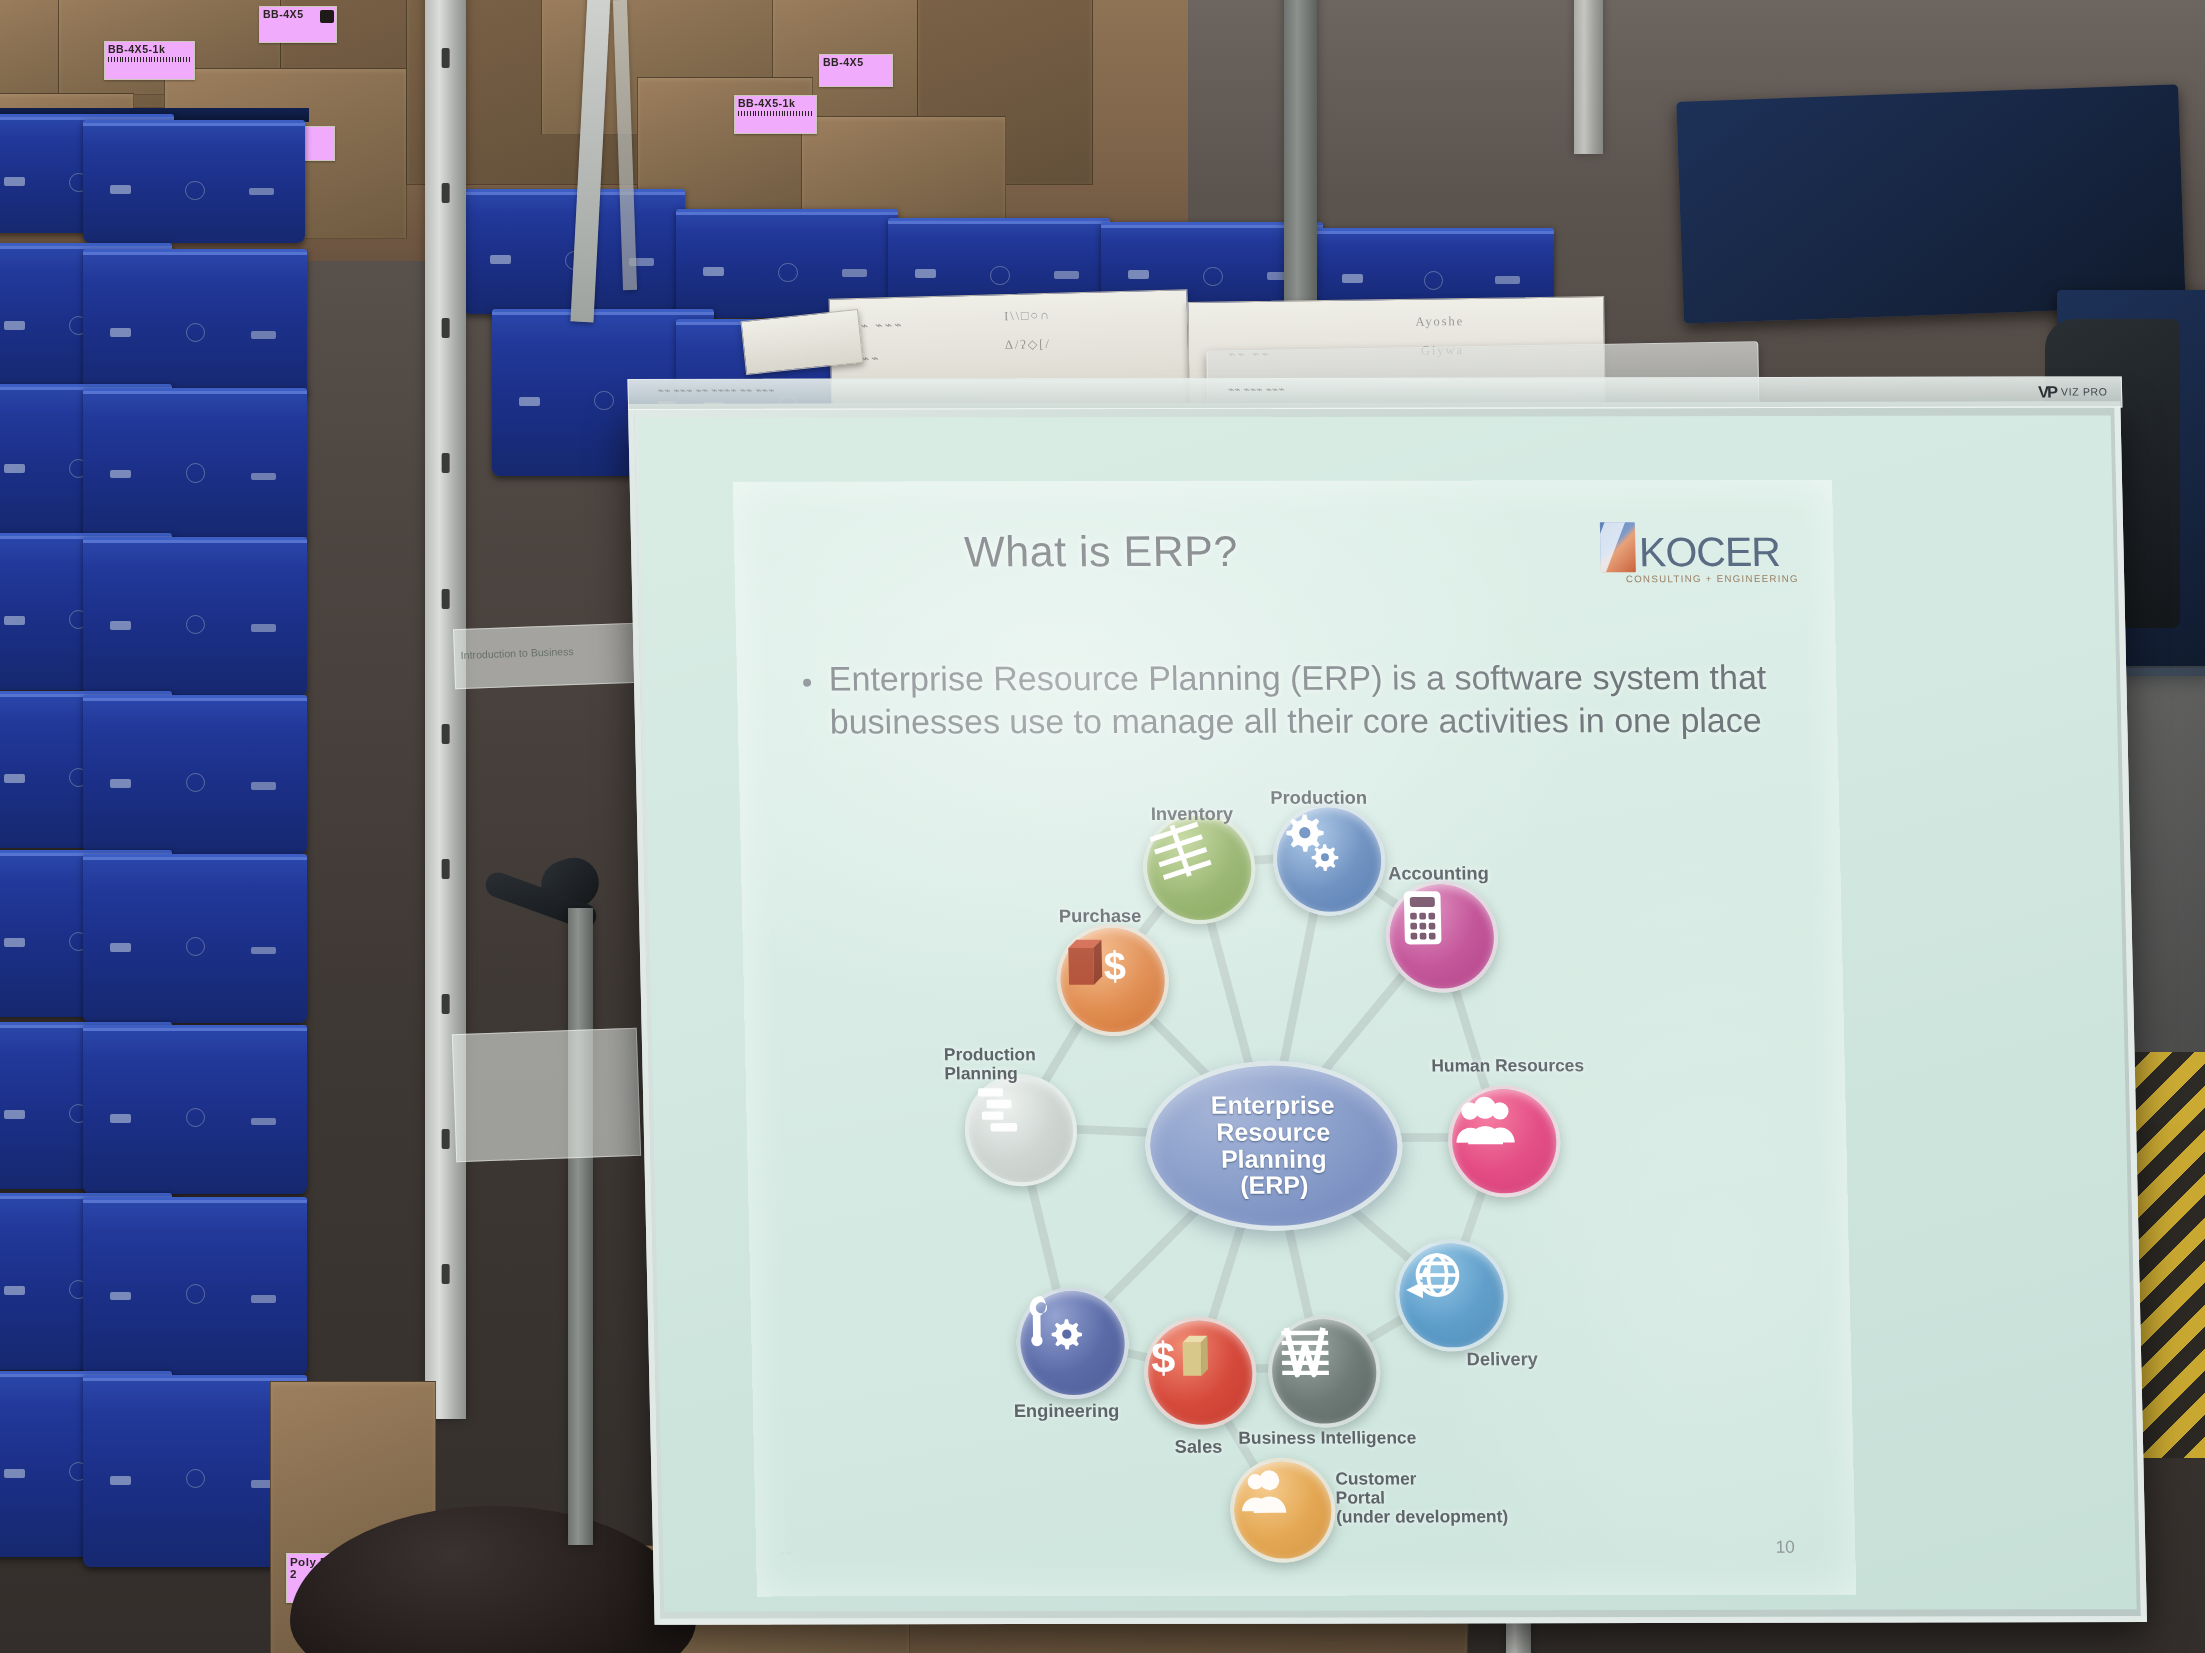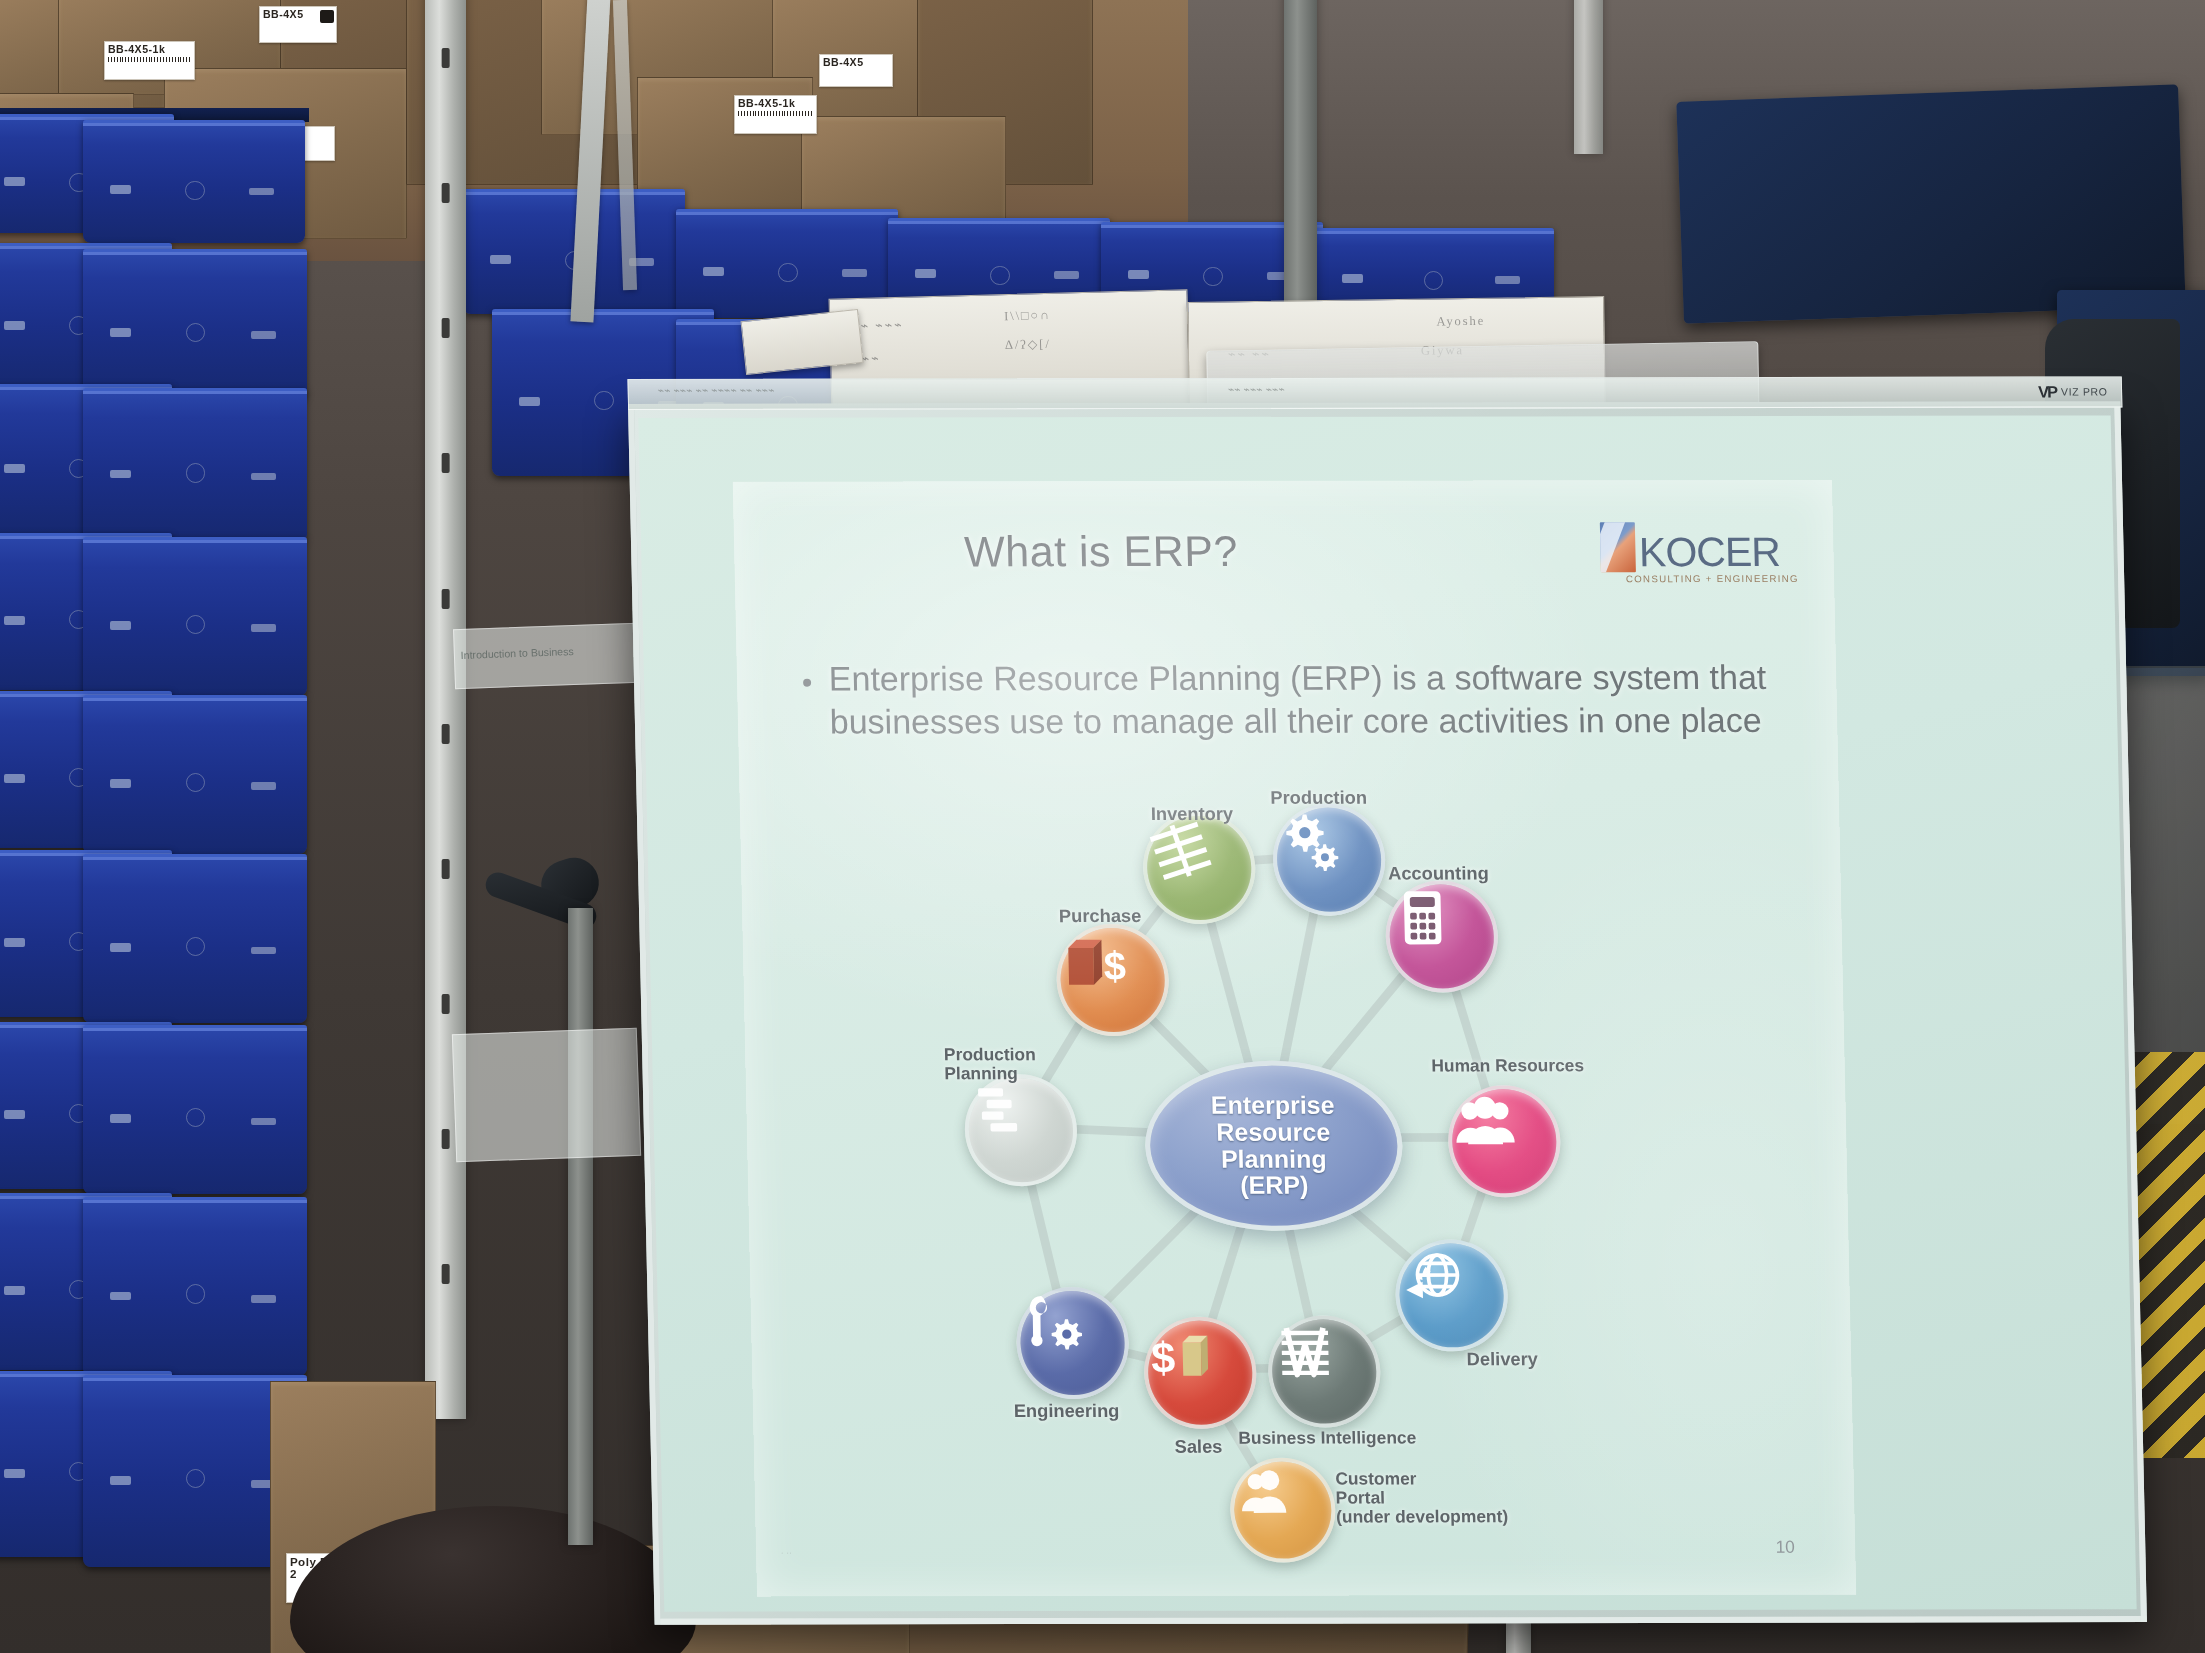--- a/index.html
+++ b/index.html
@@ -11,21 +11,21 @@
   
   .bg-wall{position:absolute;left:0;top:0;width:2205px;height:1654px;
     background:
       linear-gradient(to bottom,#6d6560 0%,#5b534e 12%,#4e4641 30%,#3f3935 60%,#332e2b 100%);
   }
   .cardboard-zone{position:absolute;left:0;top:0;width:1188px;height:261px;
     background:linear-gradient(to bottom,#8e7355 0%,#7c6248 65%,#6a5340 100%);}
   .box{position:absolute;background:linear-gradient(160deg,#9c7f5e,#826a4d 55%,#6f5a41);
        border:1px solid rgba(40,28,16,.45);box-shadow:inset 0 1.9px 5.8px rgba(255,235,200,.12);}
   .box.dark{background:linear-gradient(160deg,#7b6247,#63503a);}
-  .boxlabel{position:absolute;background:#ffffff;border:1px solid #cdc6ba;
+  .boxlabel{position:absolute;background:#f0abfc;border:1px solid #cdc6ba;
             font-size:10.6px;color:#2a2520;font-weight:bold;letter-spacing:0.5px;
             padding:1.9px 2.9px;line-height:1.05;overflow:hidden;box-shadow:0 1px 1.9px rgba(0,0,0,.3);}
   .boxlabel .bar{display:block;height:4.8px;background:repeating-linear-gradient(to right,#2a2520 0 1px,transparent 1px 2.9px);margin-top:1.9px;}
   .boxlabel .blk{position:absolute;right:1.9px;top:2.9px;width:13.5px;height:13.5px;background:#1d1a17;border-radius:1.9px;}
 
   
   .bin{position:absolute;border-radius:2.9px 2.9px 7.7px 7.7px;
        background:linear-gradient(to bottom,#2b47ab 0%,#22399a 18%,#1b2f87 55%,#16286f 100%);
        box-shadow:inset 0 2.9px 0 rgba(140,170,255,.45), 0 2.9px 6.8px rgba(0,0,0,.5);
        border-top:3.9px solid #3d5ec4;}
@@ -275,21 +275,21 @@
   <div class="beam" style="left:579px;top:-5.8px;width:23px;height:328px;transform:rotate(3deg);"></div>
   <div class="beam" style="left:618px;top:0px;width:13.5px;height:290px;transform:rotate(-2deg);opacity:.7;"></div>
 
   <div class="paperstack" style="left:830px;top:294px;width:357px;height:116px;transform:rotate(-1.5deg);">
     <span class="scribble" style="left:21px;top:19.3px;">⌁⌁  ⌁⌁⌁</span>
     <span class="scribble" style="left:174px;top:13.5px;">I\\□○∩</span>
     <span class="scribble" style="left:174px;top:42px;">Δ/ʔ◇[/</span>
     <span class="scribble" style="left:21px;top:52px;">⌁⌁⌁</span>
   </div>
   <div class="paperstack" style="left:1188px;top:299px;width:415px;height:114px;transform:rotate(-.8deg);">
-    <span class="scribble" style="left:248px;top:15.4px;">Ayoshe</span>
+    <span class="scribble" style="left:227px;top:15.4px;">Ayoshe</span>
     <span class="scribble" style="left:232px;top:44px;">Giywa</span>
     <span class="scribble" style="left:39px;top:44px;">⌁⌁ ⌁⌁</span>
   </div>
   <div class="plasticbin" style="left:1207px;top:346px;width:550px;height:77px;transform:rotate(-1deg);"></div>
   <div class="paperstack" style="left:743px;top:315px;width:116px;height:52px;transform:rotate(-6deg);"></div>
 
   <div class="dark-machine" style="left:1680px;top:93px;width:502px;height:222px;transform:rotate(-2deg);"></div>
   <div class="dark-machine" style="left:2057px;top:290px;width:154px;height:386px;"></div>
   <div class="blackpanel" style="left:2045px;top:319px;width:135px;height:309px;border-radius:29px 7.7px 7.7px 29px;"></div>
   <div class="glassdoor" style="left:2047px;top:666px;width:162px;height:454px;"></div>

